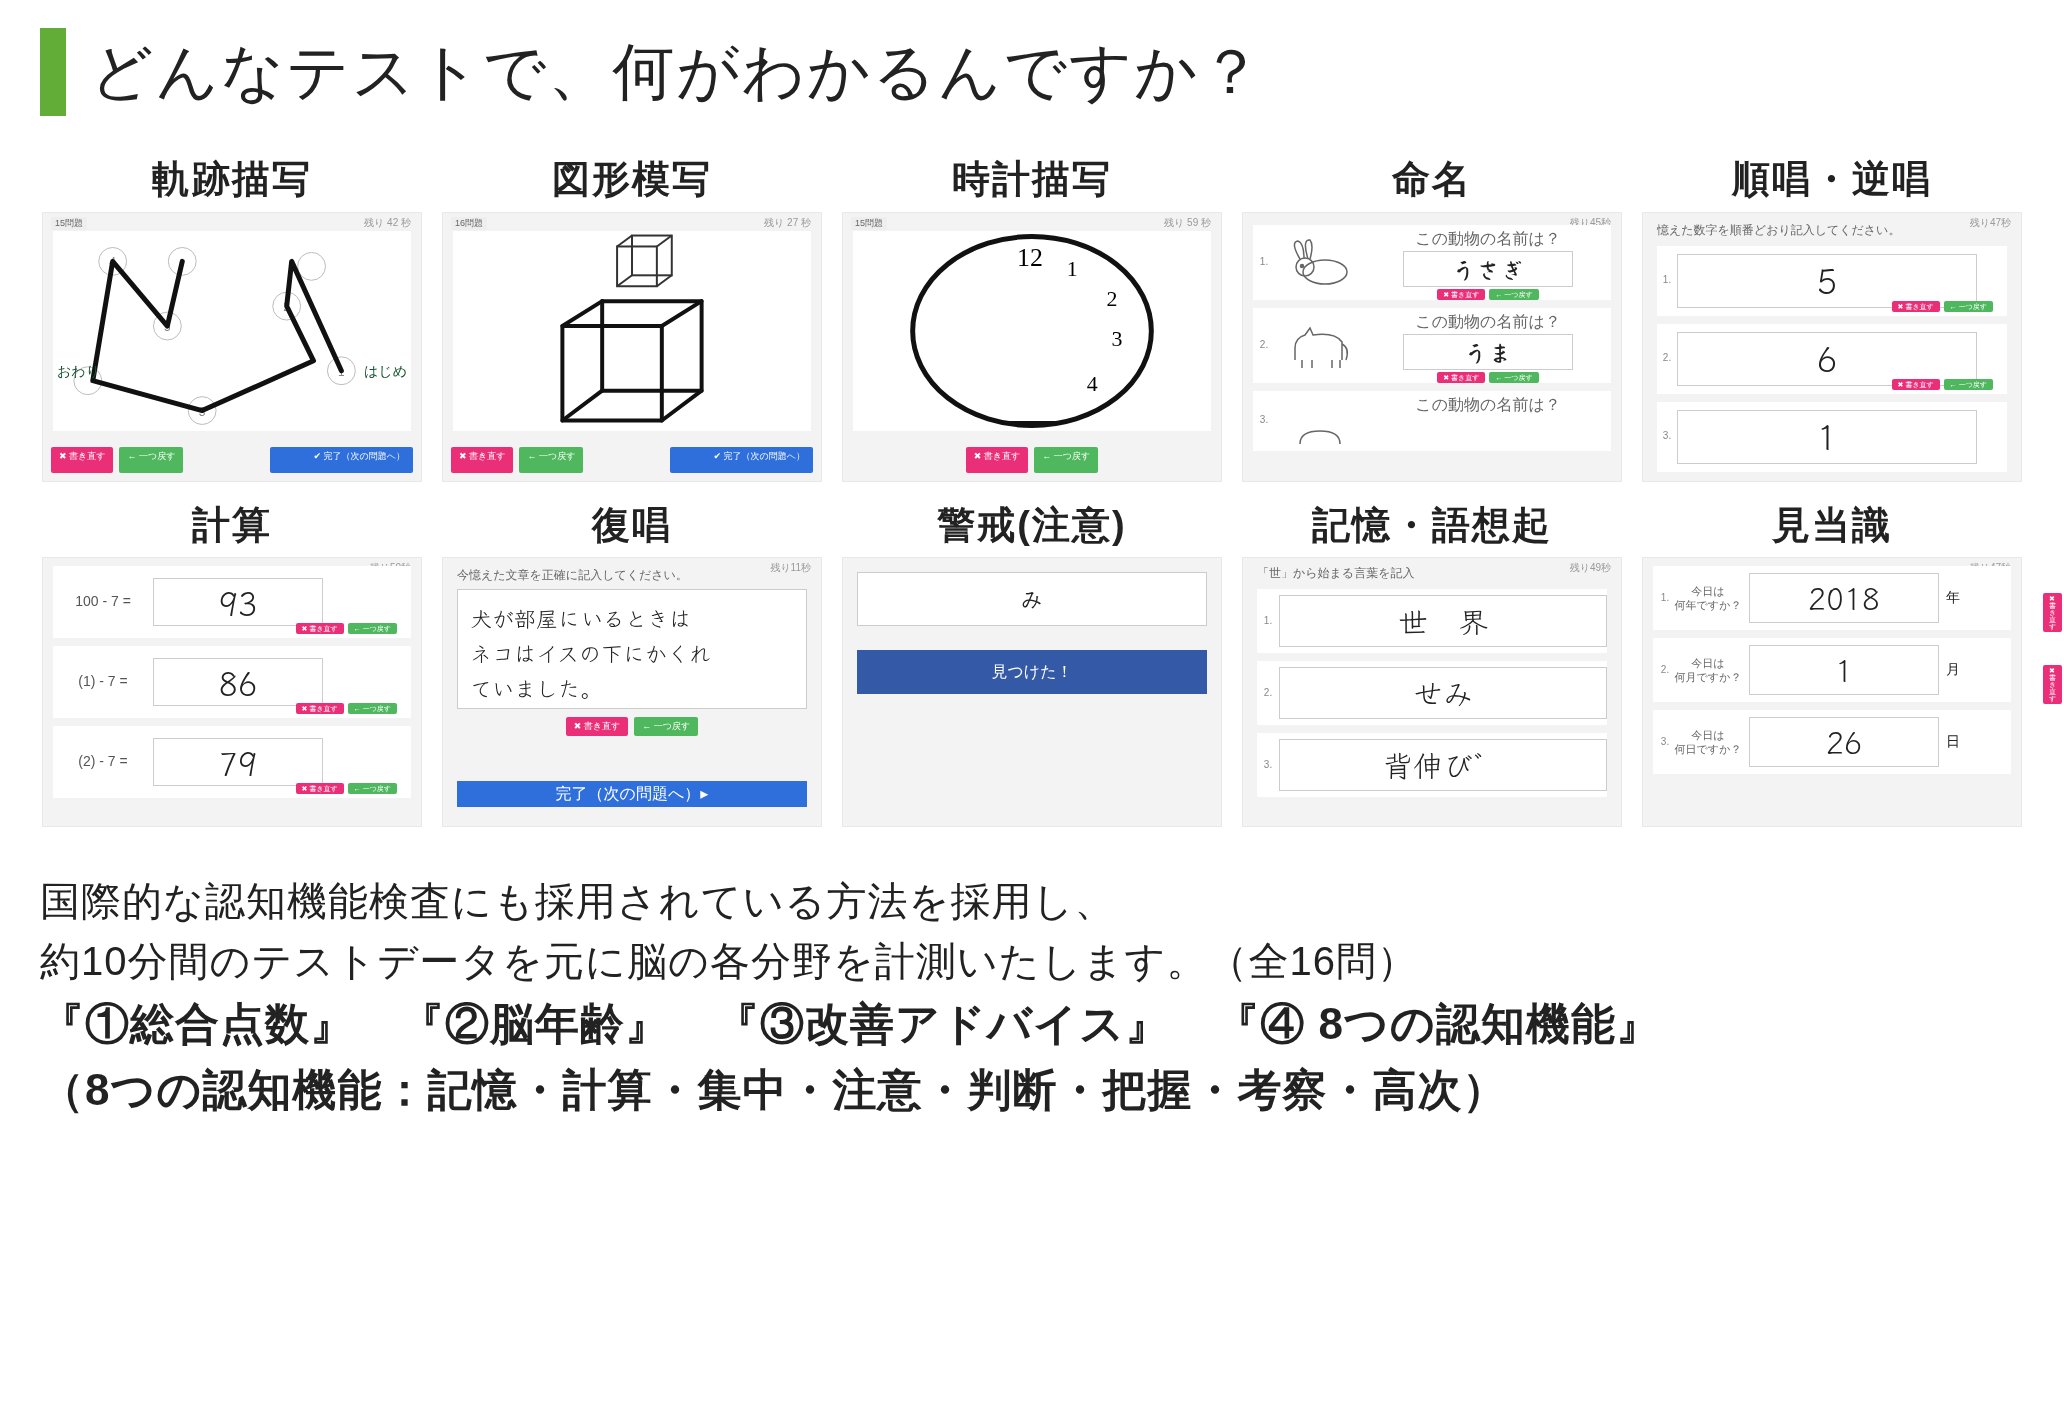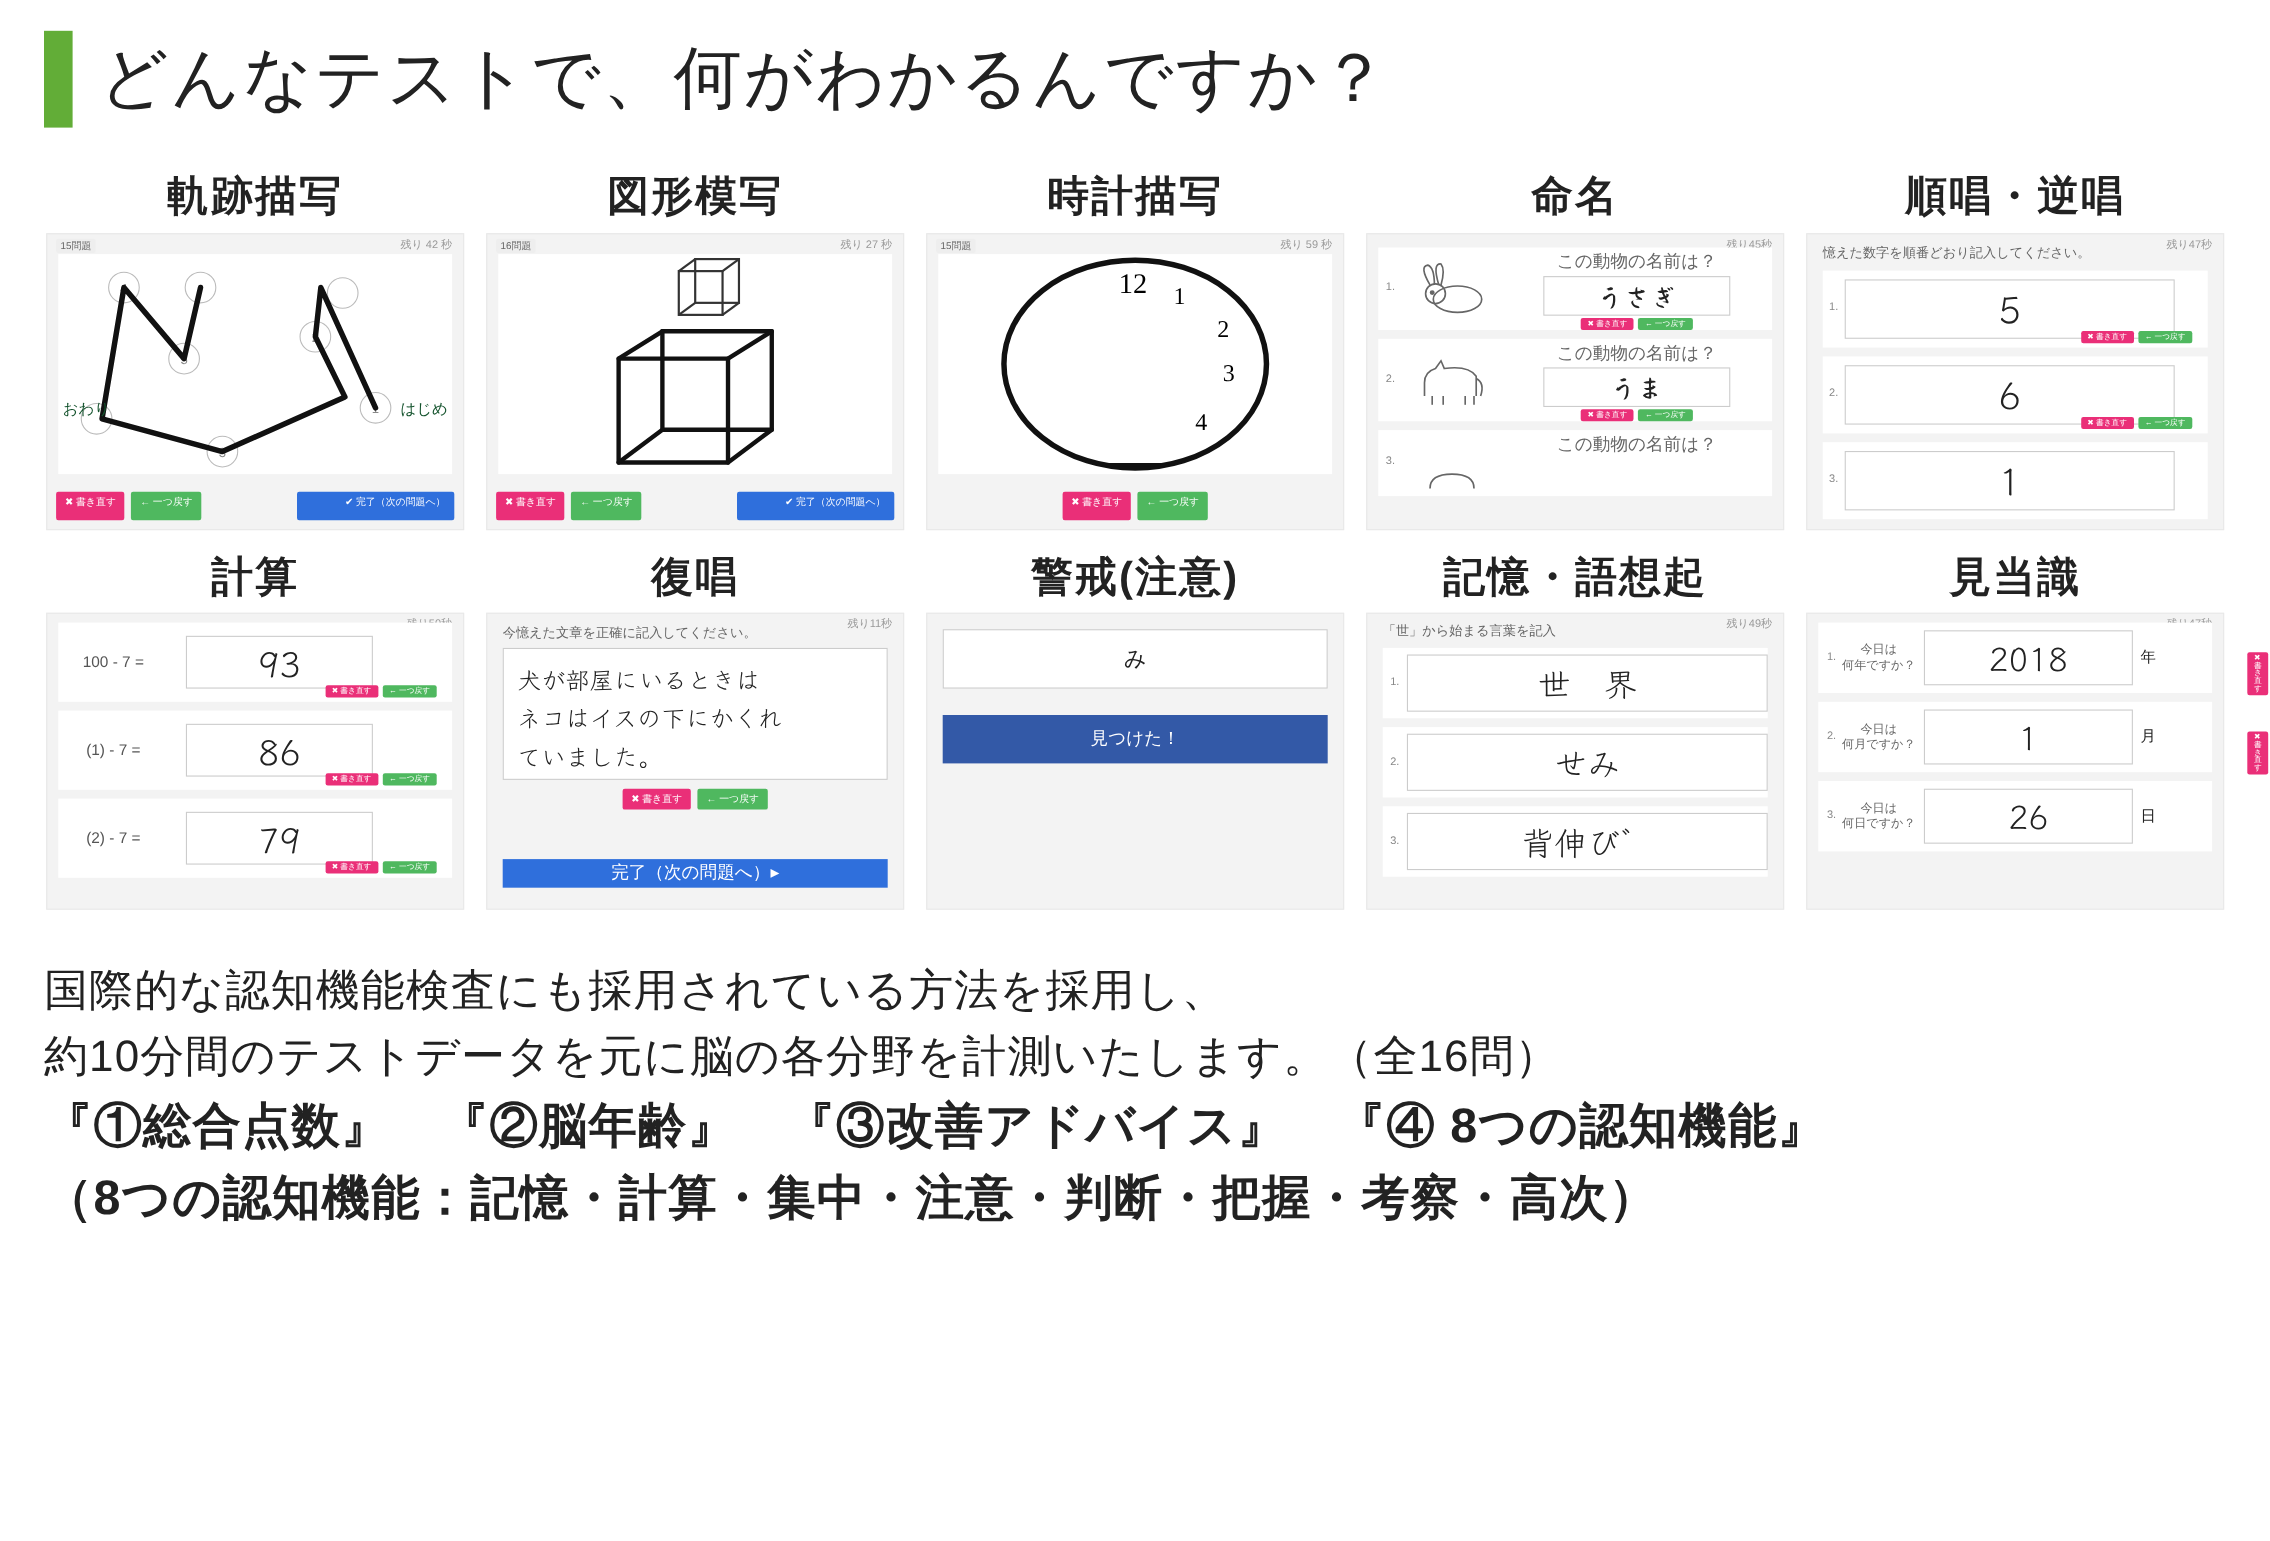--- a/index.html
+++ b/index.html
@@ -47,21 +47,21 @@
   .name-minis .mini-btn{font-size:7px;padding:2px 6px;}
 
   
   .ds-head{font-size:12px;color:#666;margin:10px 0 0 14px;}
   .ds-row{position:relative;height:70px;margin:8px 14px 0 14px;background:#fff;display:flex;align-items:center;}
   .ds-idx{width:20px;font-size:10px;color:#888;text-align:center;}
   .ds-ans{width:300px;height:54px;border:1px solid #ccc;display:flex;align-items:center;justify-content:center;font-family:"Klee One",cursive;font-size:34px;}
   .ds-row .name-minis{position:absolute;right:14px;bottom:4px;}
 
   
-  .calc-row{position:relative;height:72px;margin:8px 10px 0 10px;background:#fff;display:flex;align-items:center;gap:16px;}
+  .calc-row{position:relative;height:72px;margin:8px 10px 0 10px;background:#fff;display:flex;align-items:center;}
   .calc-q{width:100px;font-size:14px;color:#555;text-align:center;}
   .calc-ans{width:170px;height:48px;border:1px solid #ccc;display:flex;align-items:center;justify-content:center;font-family:"Klee One",cursive;font-size:32px;}
   .calc-row .name-minis{position:absolute;right:14px;bottom:4px;}
 
   
   .rep-head{font-size:12px;color:#666;margin:10px 0 6px 14px;}
   .rep-box{margin:0 14px;height:120px;border:1px solid #ccc;background:#fff;padding:10px 12px;font-family:"Klee One",cursive;font-size:22px;line-height:1.6;}
   .rep-btns{display:flex;justify-content:center;gap:6px;margin-top:8px;}
   .rep-finish{position:absolute;left:14px;right:14px;bottom:19px;height:26px;background:#2f6fdc;color:#fff;font-size:16px;display:flex;align-items:center;justify-content:center;}
 

